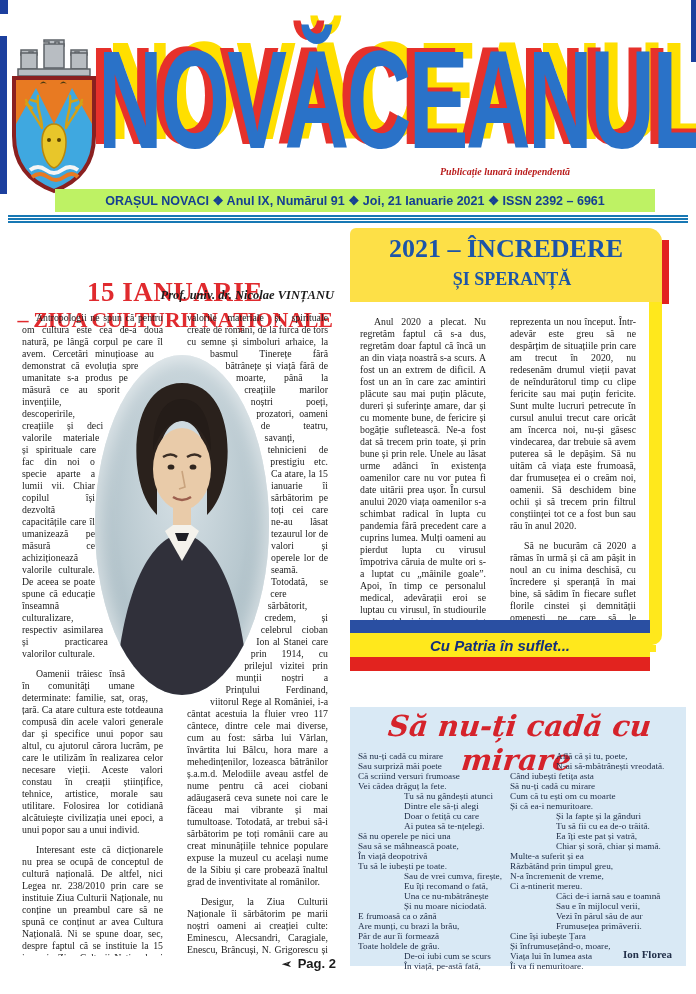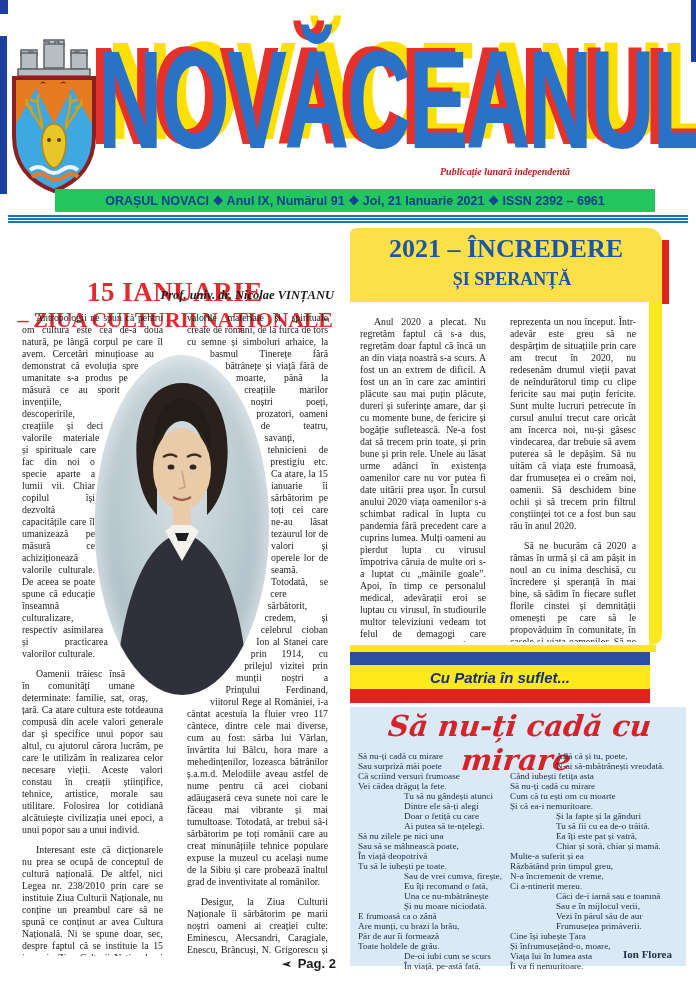--- a/index.html
+++ b/index.html
@@ -13,21 +13,21 @@
   
   .mast-wrap{left:98px;top:30px;width:596px;height:140px;}
   .mast-layer{position:absolute;left:0;top:0;white-space:nowrap;
       font-family:"Liberation Sans",sans-serif;font-weight:bold;font-size:140px;line-height:1;
       letter-spacing:-4px;transform-origin:0 0;}
   .mast-yellow{color:#ffdf00;transform:translate(9px,-9px) scaleX(.64);}
   .mast-red{color:#e6312b;transform:translate(-8px,-4px) scaleX(.64);}
   .mast-blue{color:#2a72c8;transform:scaleX(.64);}
   .subtitle{left:100px;top:166px;width:470px;text-align:right;color:#b91c1c;
       font-style:italic;font-weight:bold;font-size:10px;}
-  .info-bar{left:55px;top:189px;width:600px;height:23px;background:#22c55e;
+  .info-bar{left:55px;top:189px;width:600px;height:23px;background:#bef264;
       display:flex;align-items:center;justify-content:center;
       font-family:"Liberation Sans",sans-serif;font-weight:bold;font-size:12.5px;color:#153f92;}
   .rule{left:8px;top:215px;width:680px;height:8px;
       background:repeating-linear-gradient(180deg,#1878b4 0 2px,#ffffff 2px 3px,#1878b4 3px 5px,#ffffff 5px 6px,#1878b4 6px 8px);}
 
   
   .la{left:14px;top:228px;width:322px;height:766px;}
   .la-title{left:0;top:2px;width:100%;text-align:center;color:#e02a2e;font-weight:bold;margin-top:47px;}
   .la-title .l1{font-size:27px;line-height:30px;letter-spacing:.5px;}
   .la-title .l2{font-size:22px;line-height:26px;letter-spacing:-.3px;}
@@ -53,21 +53,21 @@
       text-align:center;color:#1d55a8;font-weight:bold;}
   .ra-titlebox .l1{font-size:26px;line-height:30px;margin-top:6px;}
   .ra-titlebox .l2{font-size:18px;line-height:30px;margin-left:12px;}
   .ra-redsliver{left:312px;top:12px;width:7px;height:64px;background:#e2231f;}
   .ra-sideband{left:299px;top:74px;width:13px;height:343px;background:#ffe81c;border-radius:0 0 10px 0;}
   .ra-bottomband{left:0;top:417px;width:306px;height:7px;background:#ffe81c;}
   .ra-col1{left:2px;top:80px;width:142px;max-height:334px;}
   .ra-col2{left:152px;top:80px;width:142px;max-height:334px;}
 
   
-  .patria{left:350px;top:652px;width:300px;height:51px;}
+  .patria{left:350px;top:620px;width:300px;height:51px;}
   .patria .s-blue{height:13px;background:#2a4fa2;}
   .patria .s-yellow{height:24px;background:#ffe81c;display:flex;align-items:center;justify-content:center;
       font-family:"Liberation Sans",sans-serif;font-weight:bold;font-style:italic;font-size:15px;color:#142e7c;}
   .patria .s-red{height:14px;background:#e2231f;}
   .poem{left:350px;top:707px;width:336px;height:259px;background:#d9e9f5;}
   .poem-title{left:0;top:2px;width:100%;text-align:center;color:#d5232b;
       font-family:"DejaVu Serif",serif;font-style:italic;font-weight:bold;font-size:29px;transform:skewX(-6deg);}
   .poem-col{position:absolute;top:44px;font-size:9.2px;line-height:10px;color:#22304a;}
   .poem-col1{left:8px;width:150px;}
   .poem-col2{left:160px;width:172px;}
@@ -208,21 +208,21 @@
           <div class="line">Că scriind versuri frumoase</div>
           <div class="line">Vei cădea drăguț la fete.</div>
         </div>
         <div class="stanza indent">
           <div class="line">Tu să nu gândești atunci</div>
           <div class="line">Dintre ele să-ți alegi</div>
           <div class="line">Doar o fetiță cu care</div>
           <div class="line">Ai putea să te-nțelegi.</div>
         </div>
         <div class="stanza">
-          <div class="line">Să nu zilele pe nici una</div>
+          <div class="line">Să nu operele pe nici una</div>
           <div class="line">Sau să se mâhnească poate,</div>
           <div class="line">În viață deopotrivă</div>
           <div class="line">Tu să le iubești pe toate.</div>
         </div>
         <div class="stanza indent">
           <div class="line">Sau de vrei cumva, firește,</div>
           <div class="line">Eu îți recomand o fată,</div>
           <div class="line">Una ce nu-mbătrânește</div>
           <div class="line">Și nu moare niciodată.</div>
         </div>

